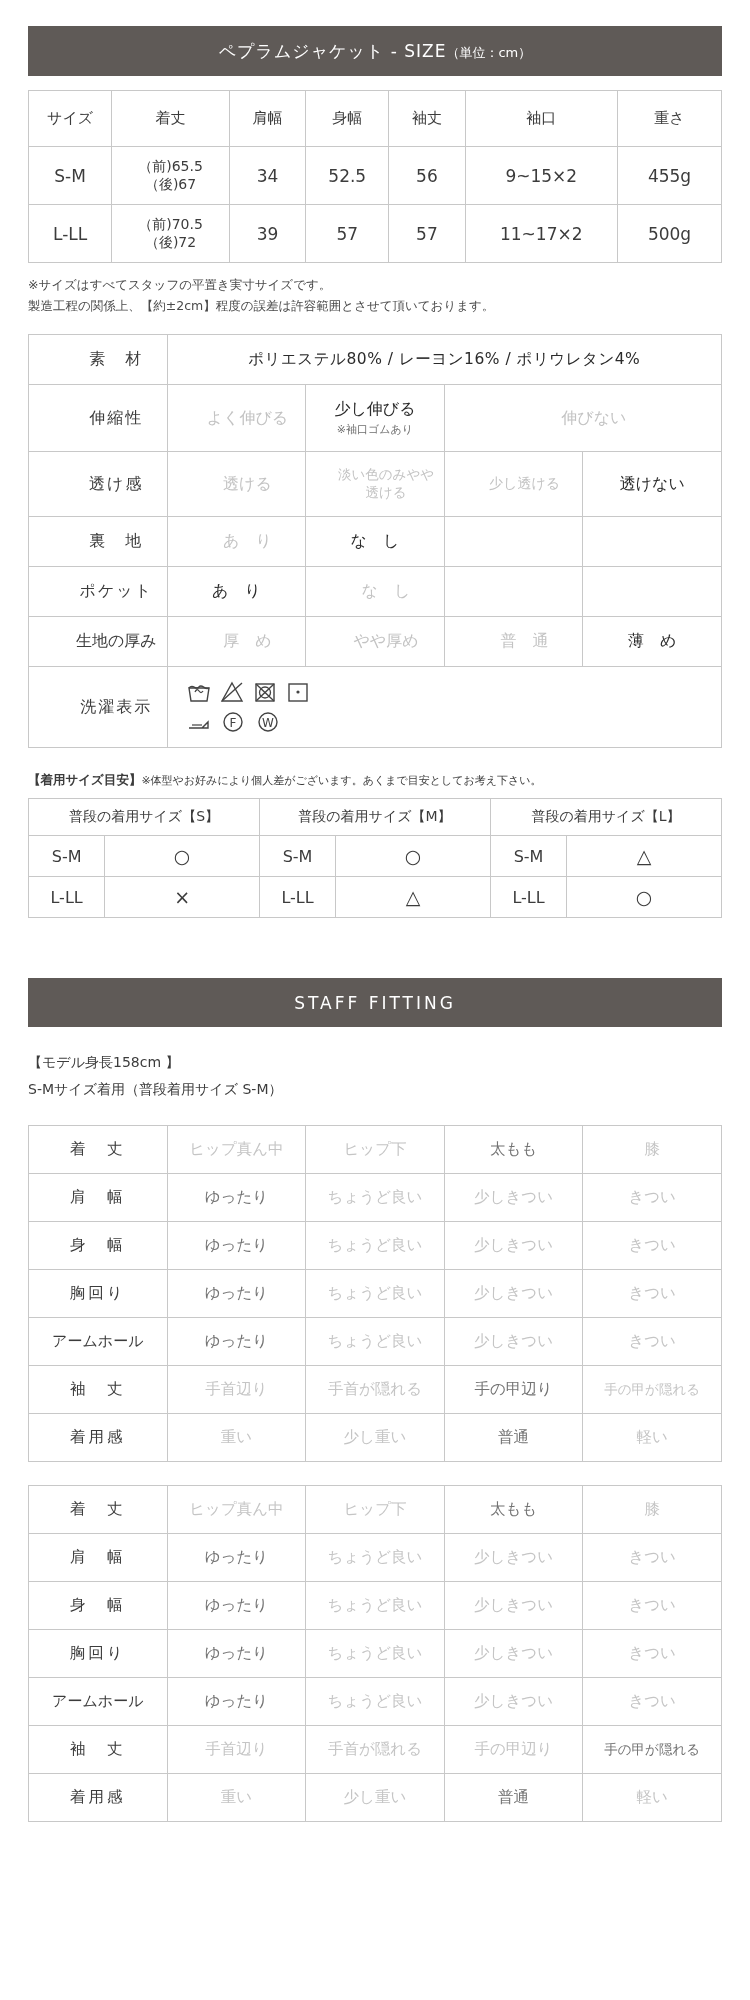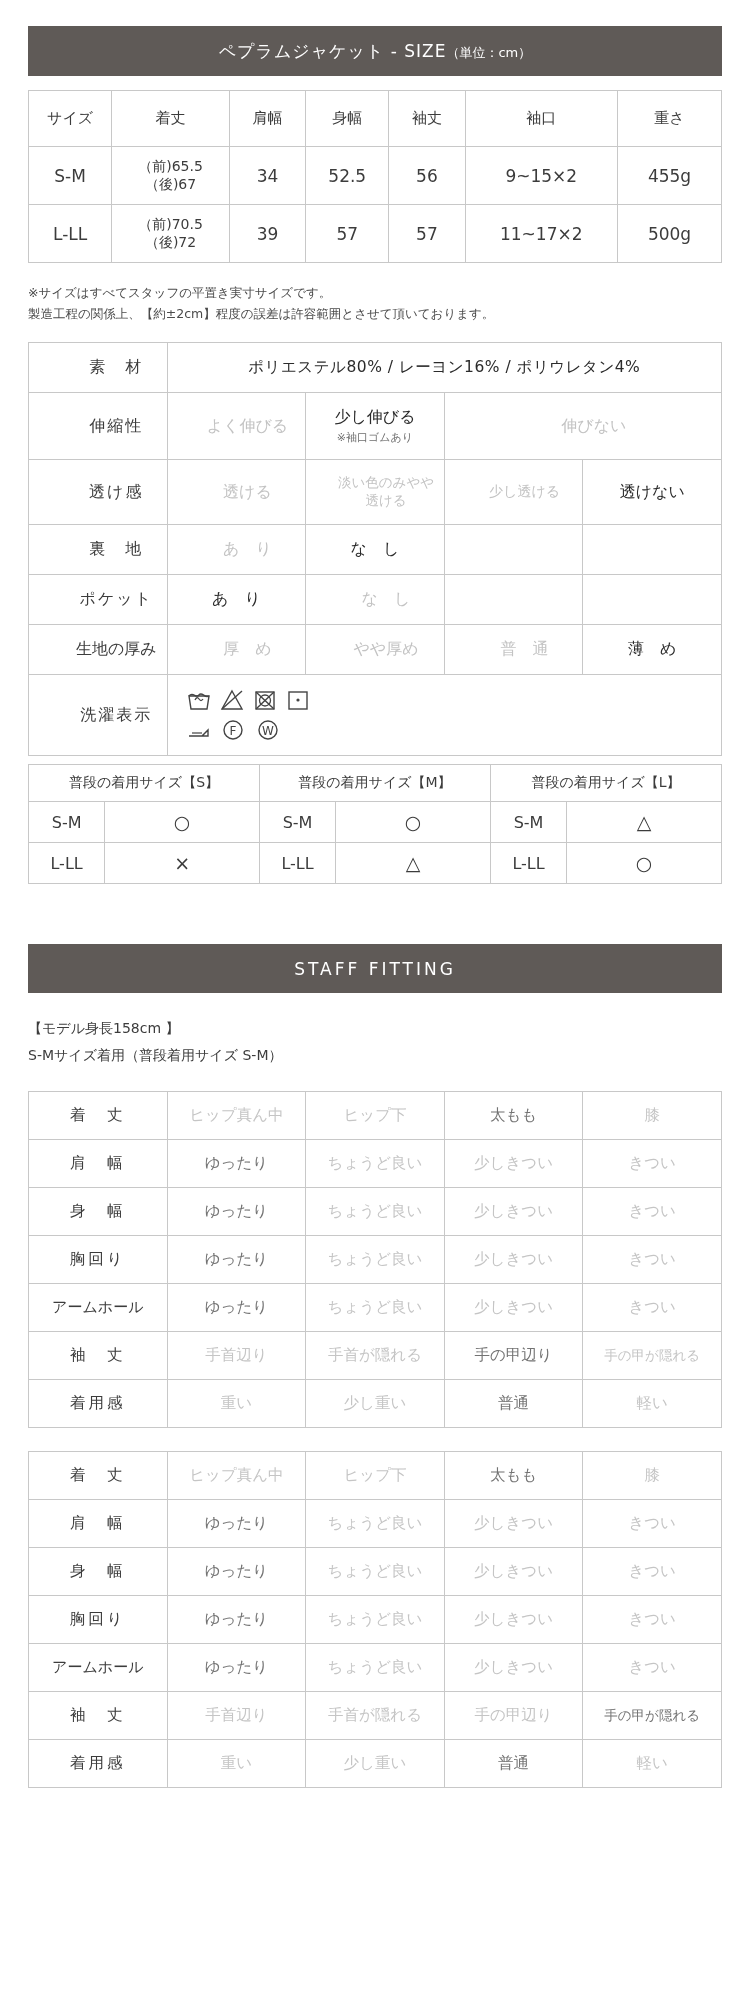--- a/index.html
+++ b/index.html
@@ -60,21 +60,21 @@
   }
   .size-table td.rowhead { font-size: 17px; }
   .size-table .small2 {
     font-size: 14px;
     line-height: 1.25;
     display: block;
   }
   .note {
     font-size: 12.5px;
     line-height: 1.65;
-    margin-top: 20px;
+    margin-top: 12px;
     color: #4a4a4a;
   }
   
   .spec-table { margin-top: 18px; font-size: 16px; }
   .spec-table td {
     padding: 14px 4px;
     font-size: 16px;
   }
   .spec-table td.label {
     letter-spacing: 2px;
@@ -314,20 +314,23 @@
                     <text x="14" y="18" text-anchor="middle" font-size="12" font-family="DejaVu Sans, sans-serif" fill="#444">W</text>
                   </svg>
             </span>
           </div>
         </div>
       </td>
     </tr>
   </tbody>
     </table>
 
+  <div class="guide-caption">
+    <b>【着用サイズ目安】</b><span class="tiny">※体型やお好みにより個人差がございます。あくまで目安としてお考え下さい。</span>
+  </div>
 
   <table class="guide-table">
     <colgroup>
       <col style="width:11%">
         <col style="width:22.33%">
         <col style="width:11%">
         <col style="width:22.33%">
         <col style="width:11%">
         <col style="width:22.34%">
     </colgroup>

